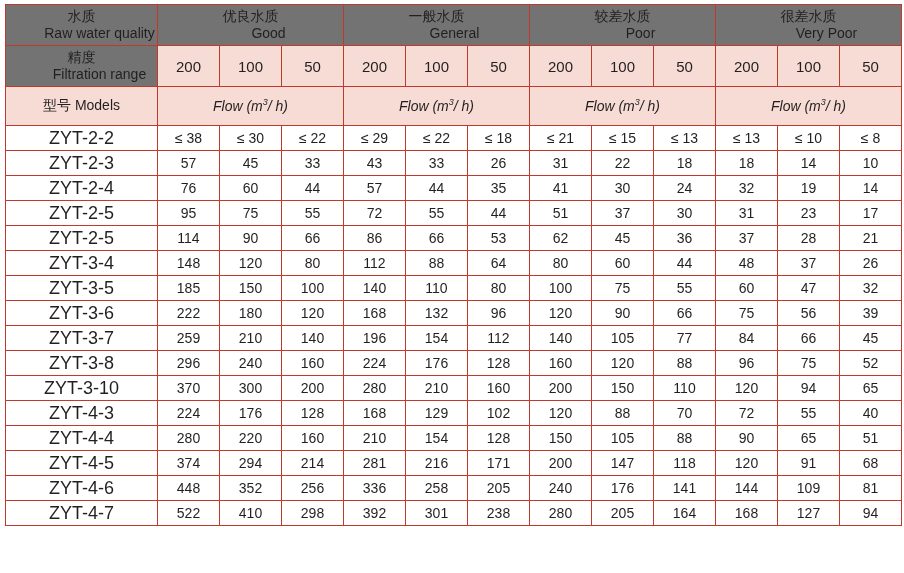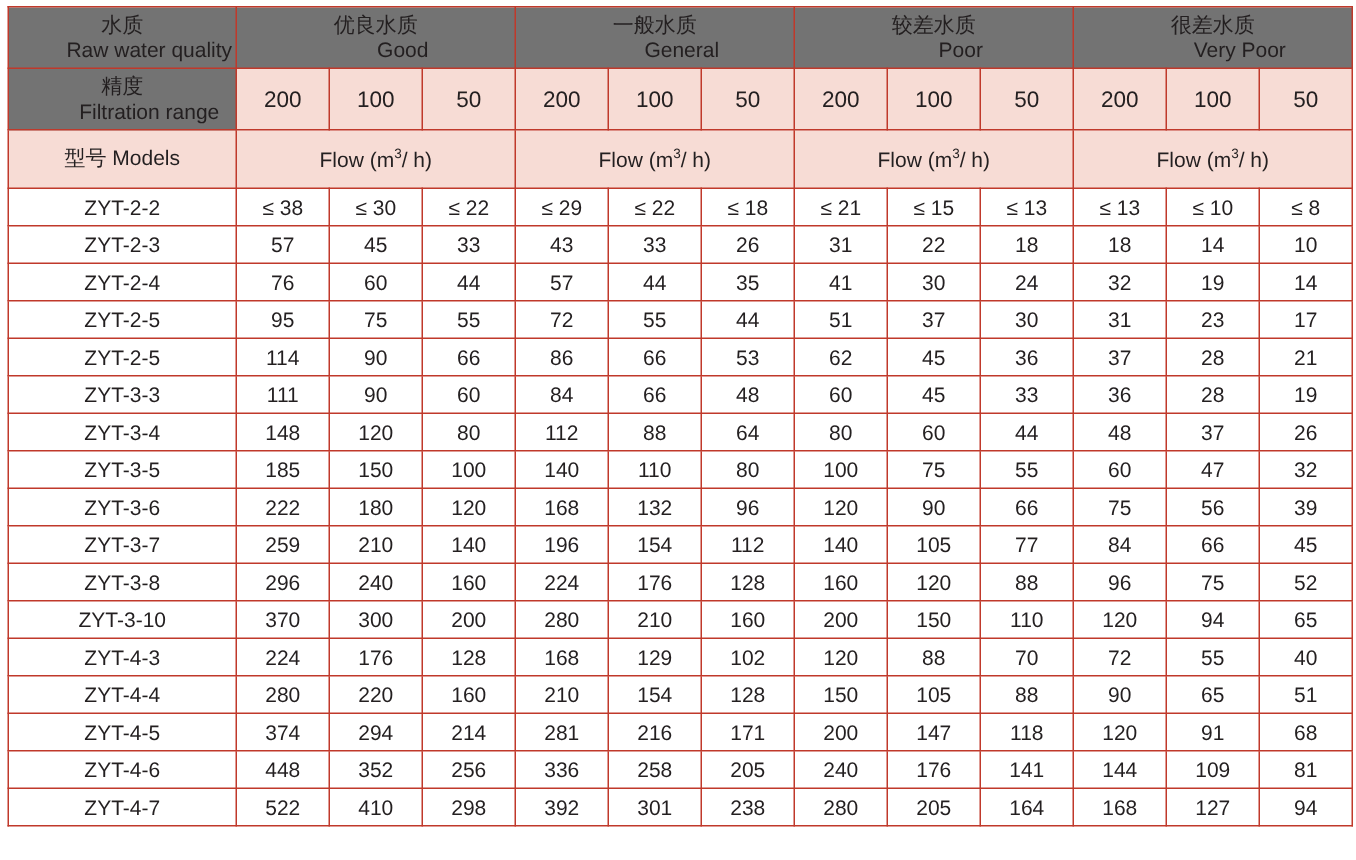--- a/index.html
+++ b/index.html
@@ -49,31 +49,31 @@
     background: #f7dcd5;
     font-size: 14px;
     height: 38px;
   }
   .modelhdr {
     background: #f7dcd5;
     font-size: 14px;
     line-height: 1.25;
   }
   td.model {
-    font-size: 14px;
+    font-size: 18px;
     height: 24px;
     background: #ffffff;
   }
   td.val {
     font-size: 14px;
     height: 24px;
     background: #ffffff;
   }
   sup { font-size: 9px; vertical-align: super; }
-  .nowrap { white-space: nowrap; }
+  .nowrap { white-space: nowrap; font-style: italic; }
 </style>
 </head>
 <body>
 
 <div class="sheet">
   <table class="spec">
     <colgroup>
       <col style="width:152px">
       <col style="width:62px">
         <col style="width:62px">
@@ -220,35 +220,20 @@
           <td class="val">66</td>
           <td class="val">53</td>
           <td class="val">62</td>
           <td class="val">45</td>
           <td class="val">36</td>
           <td class="val">37</td>
           <td class="val">28</td>
           <td class="val">21</td>
         </tr>
         <tr>
-          <td class="model">ZYT-3-3</td>
-          <td class="val">111</td>
-          <td class="val">90</td>
-          <td class="val">60</td>
-          <td class="val">84</td>
-          <td class="val">66</td>
-          <td class="val">48</td>
-          <td class="val">60</td>
-          <td class="val">45</td>
-          <td class="val">33</td>
-          <td class="val">36</td>
-          <td class="val">28</td>
-          <td class="val">19</td>
-        </tr>
-        <tr>
           <td class="model">ZYT-3-4</td>
           <td class="val">148</td>
           <td class="val">120</td>
           <td class="val">80</td>
           <td class="val">112</td>
           <td class="val">88</td>
           <td class="val">64</td>
           <td class="val">80</td>
           <td class="val">60</td>
           <td class="val">44</td>

